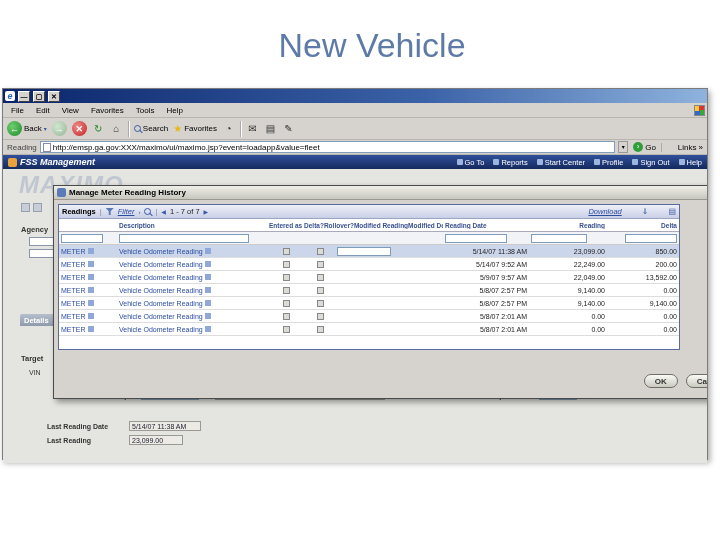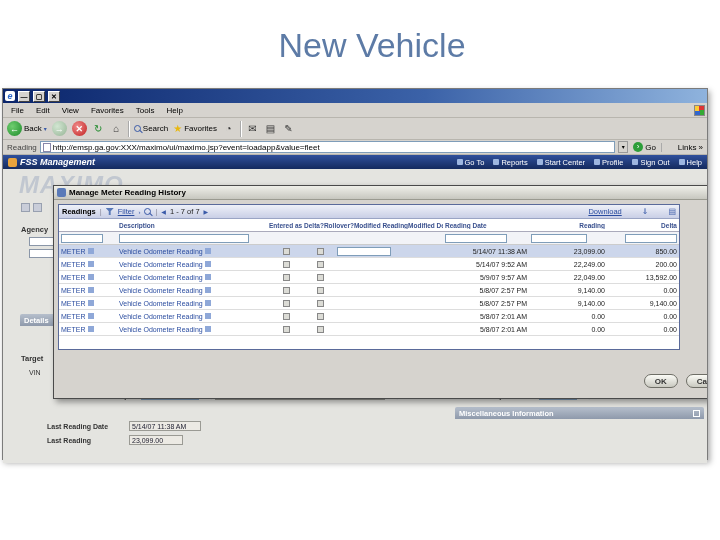--- a/index.html
+++ b/index.html
@@ -77,21 +77,21 @@
                background:linear-gradient(#efefe9,#c7c7bf); border-bottom:1px solid #9a9a90; font-weight:bold; font-size:8px; }
   .dlg-ico { width:9px; height:9px; background:#5a7ab8; border-radius:2px; flex:none; }
   .dlg-title .sp { flex:1; }
   .dlg-btn { width:11px; height:10px; background:#d6d3ce; border:1px solid; border-color:#fff #555 #555 #fff;
              font-size:7px; line-height:8px; text-align:center; }
   .tbl-panel { position:absolute; left:4px; top:18px; width:622px; height:146px; background:#fff; border:1px solid #5a6a9a; }
   .tbl-toolbar { height:14px; display:flex; align-items:center; gap:4px; padding:0 3px;
                  background:linear-gradient(#eef0f8,#c9cfe6); border-bottom:1px solid #9aa4c4; font-size:7.5px; }
   .readings-label { font-weight:bold; }
   .tb-sep { color:#889; }
-  .blue-link { color:#2b4da0; text-decoration:underline; }
+  .blue-link { color:#2b4da0; text-decoration:underline;font-style:italic; }
   .funnel { width:8px; height:7px; background:#5a7ab8; clip-path:polygon(0 0,100% 0,62% 45%,62% 100%,38% 100%,38% 45%); }
   .arrow { color:#3a5aa8; font-size:6px; }
   .pager { color:#222; }
   .dl-wrap { margin-left:auto; display:flex; gap:20px; align-items:center; }
   .glyph-ico { font-size:8px; color:#3a5aa8; }
   .t-head { display:grid; grid-template-columns:58px 150px 176px 86px 78px 72px; height:13px; border-bottom:1px solid #aab;
             font-size:6.5px; font-weight:bold; color:#39508e; align-items:center; }
   .t-head > div { padding:0 2px; white-space:nowrap; overflow:hidden; }
   .t-head .grp { display:flex; justify-content:space-between; }
   .t-head .u { text-decoration:underline; }
@@ -234,24 +234,20 @@
 
       <div class="fl" style="top:223px; left:84px;">Meter Group:</div>
       <div class="ffield" style="top:221px; left:138px; width:58px;">VEHICLE</div>
       <span class="mag fmag" style="top:222px; left:200px;"></span>
       <div class="ffield freadonly" style="top:221px; left:212px; width:170px;">Fuel and Mileage for Fleet Vehicles</div>
       <span class="mag fmag" style="top:222px; left:386px;"></span>
       <div class="fl" style="top:223px; left:412px;">FPA/Asset Model Year Reported:</div>
       <div class="ffield" style="top:221px; left:536px; width:38px;"></div>
       <span class="mag fmag" style="top:222px; left:578px;"></span>
 
-      <div class="section-bar" style="top:238px; left:452px; width:249px;">
-        <span>Miscellaneous Information</span>
-        <span class="sq"></span>
-      </div>
 
       <div class="fl" style="top:254px; left:44px;">Last Reading Date</div>
       <div class="ffield freadonly" style="top:252px; left:126px; width:72px;">5/14/07 11:38 AM</div>
       <div class="fl" style="top:268px; left:44px;">Last Reading</div>
       <div class="ffield freadonly" style="top:266px; left:126px; width:54px;">23,099.00</div>
 
       <div class="dialog">
         <div class="dlg-title">
           <span class="dlg-ico"></span>
           <span>Manage Meter Reading History</span>

